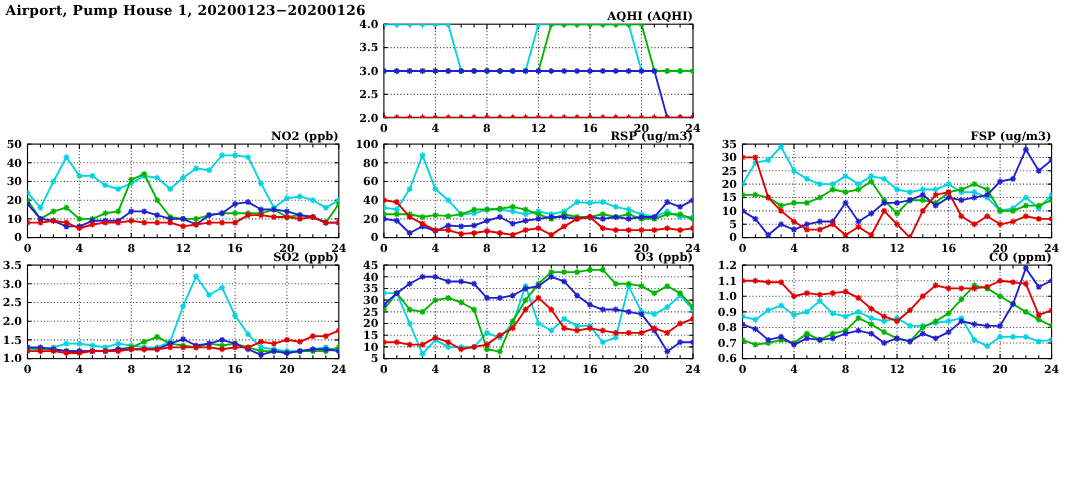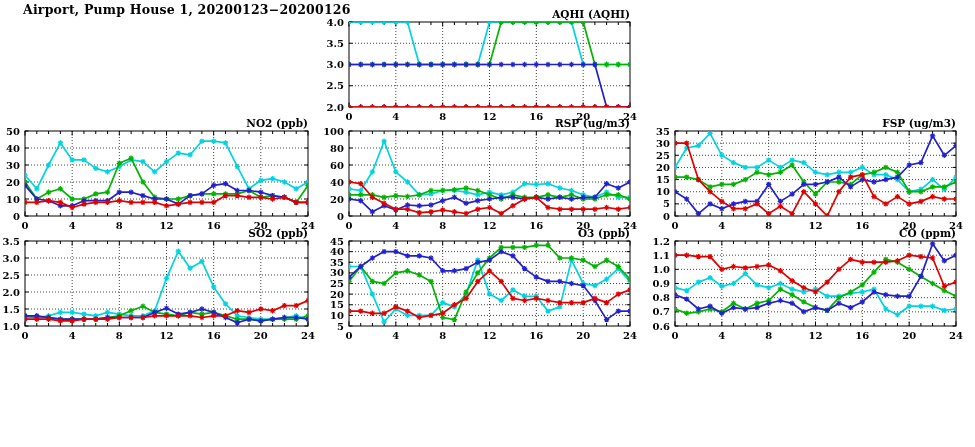--- a/index.html
+++ b/index.html
@@ -1,18 +1,18 @@
 <!DOCTYPE html>
 <html><head>
 <meta charset="utf-8">
 <style>
   html,body{margin:0;padding:0;background:#ffffff;}
   .stage{position:relative;width:975px;height:447px;background:#ffffff;overflow:hidden;
          font-family:"DejaVu Serif",serif;}
-  .page-title{position:absolute;left:23px;top:2px;font-size:12.5px;font-weight:bold;color:#000;
+  .page-title{position:absolute;left:5px;top:2px;font-size:12.5px;font-weight:bold;color:#000;
               letter-spacing:0.2px;white-space:nowrap;}
   svg.chart{position:absolute;overflow:visible;}
 </style>
 </head>
 <body>
 
 <div class="stage">
   <div class="page-title">Airport, Pump House 1, 20200123−20200126</div>
   <svg class="chart" width="340" height="127" viewBox="0 0 340 127" style="left: 304px; top: 8px;">
       <defs>

